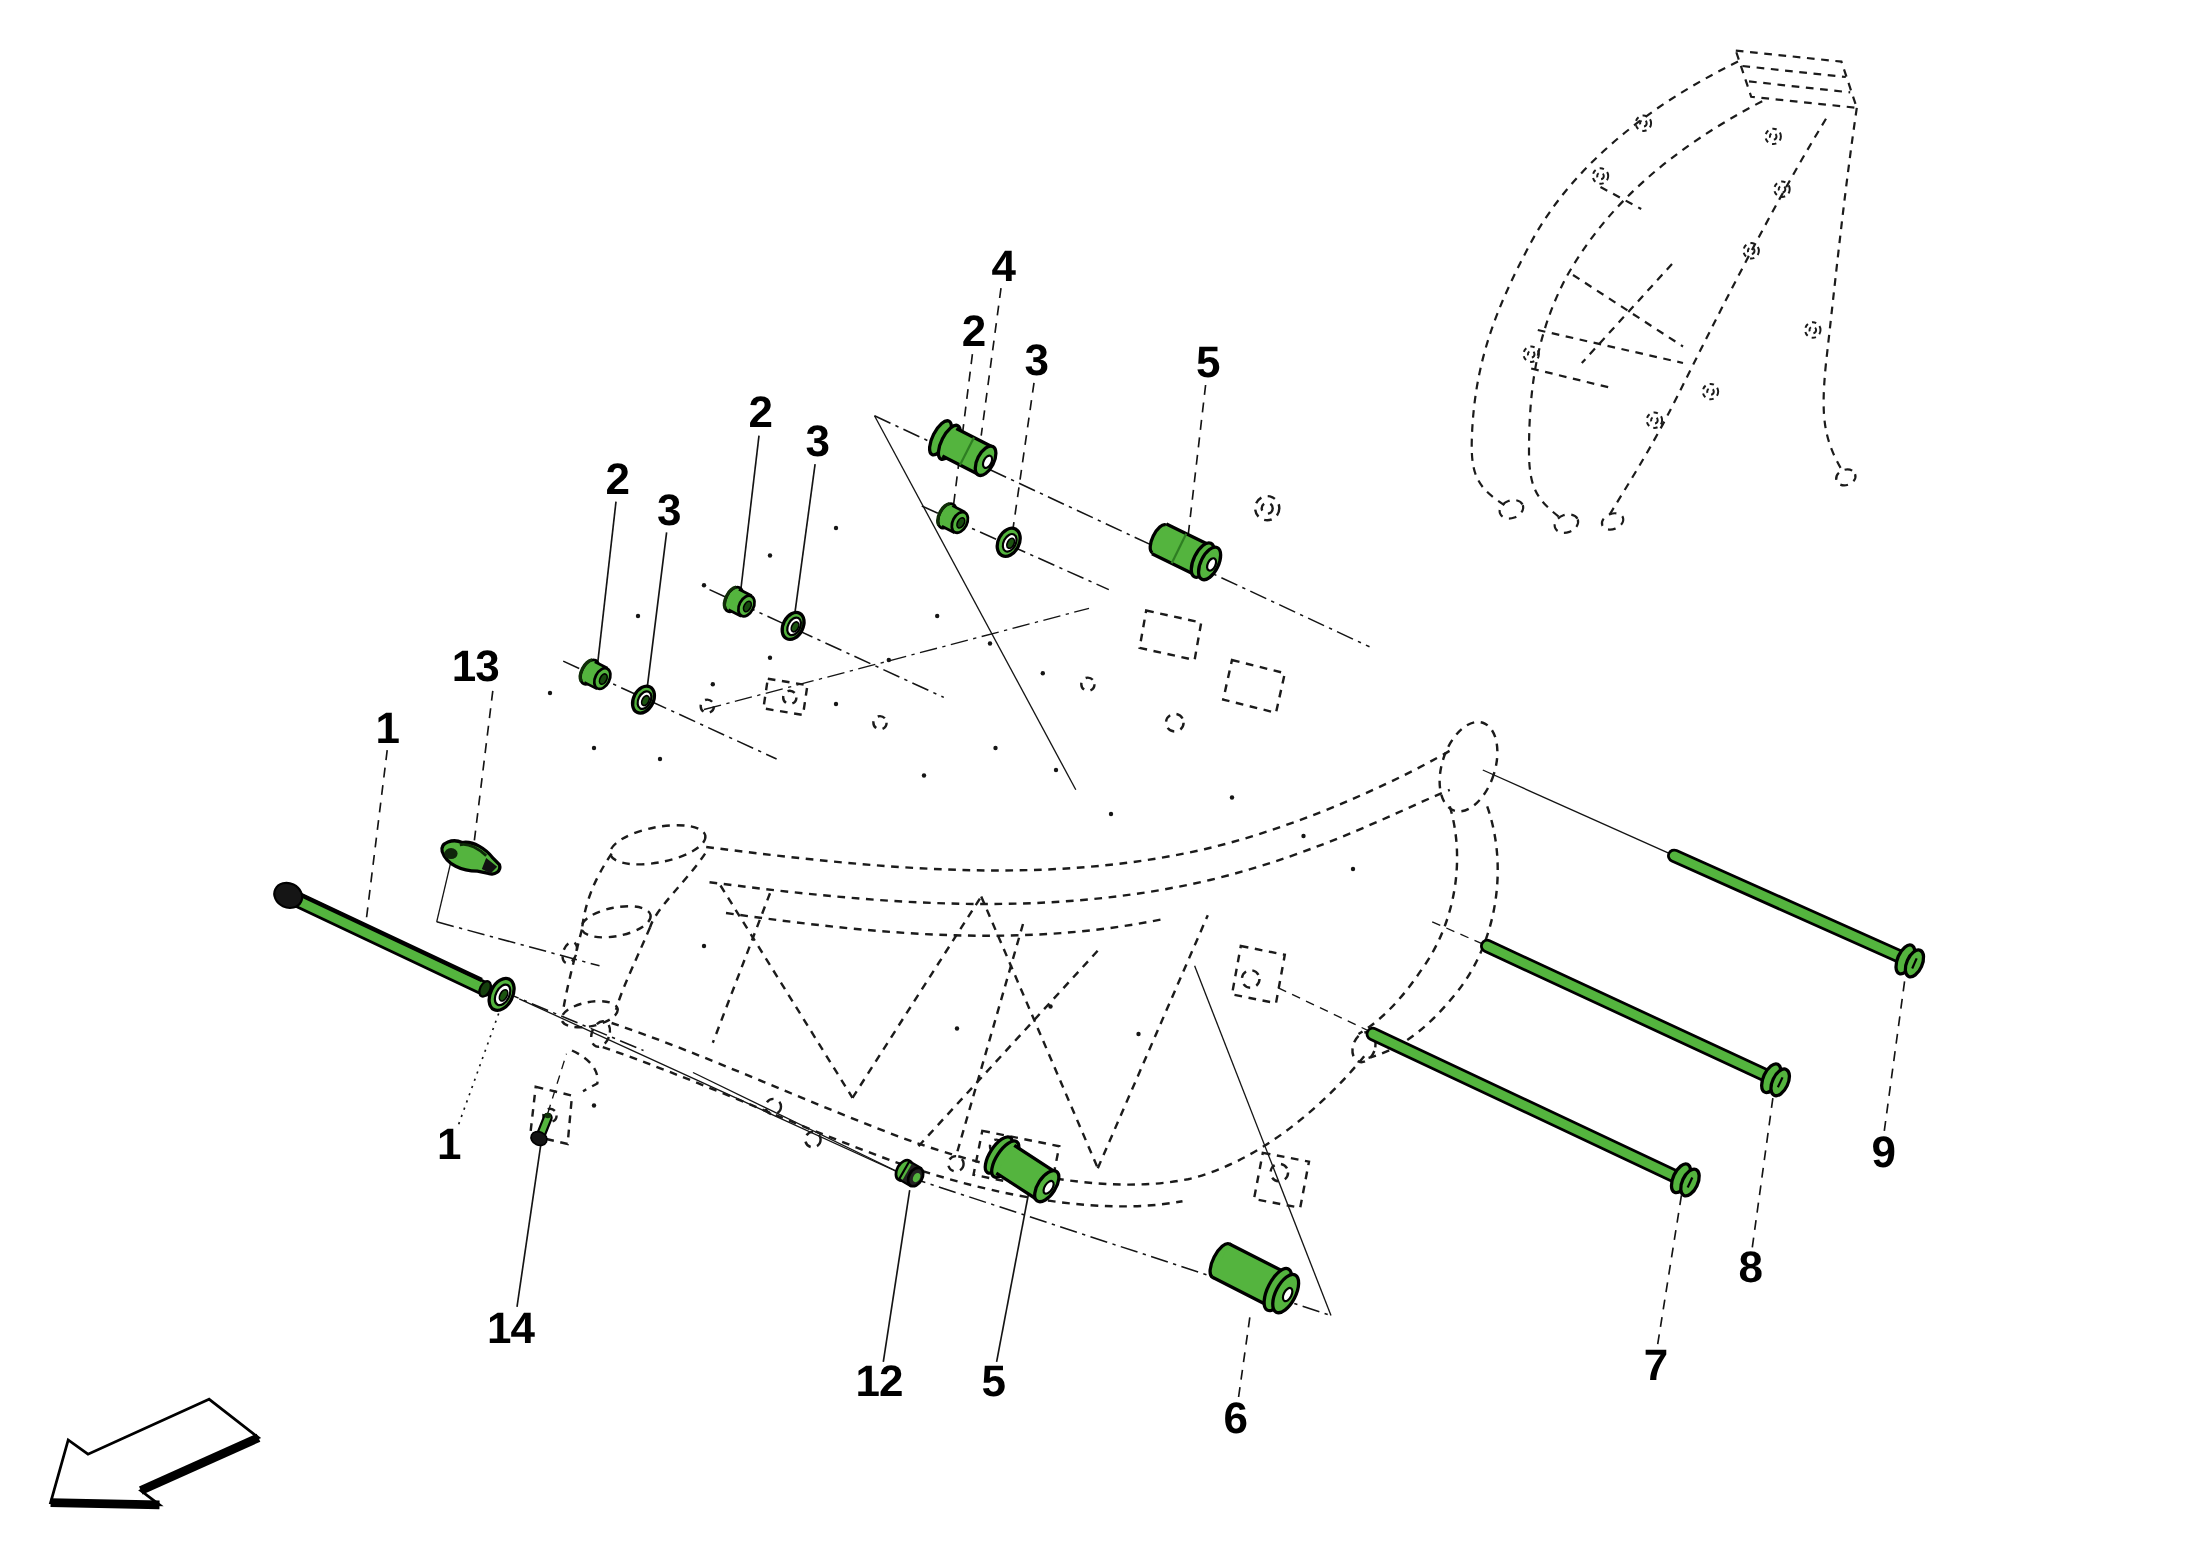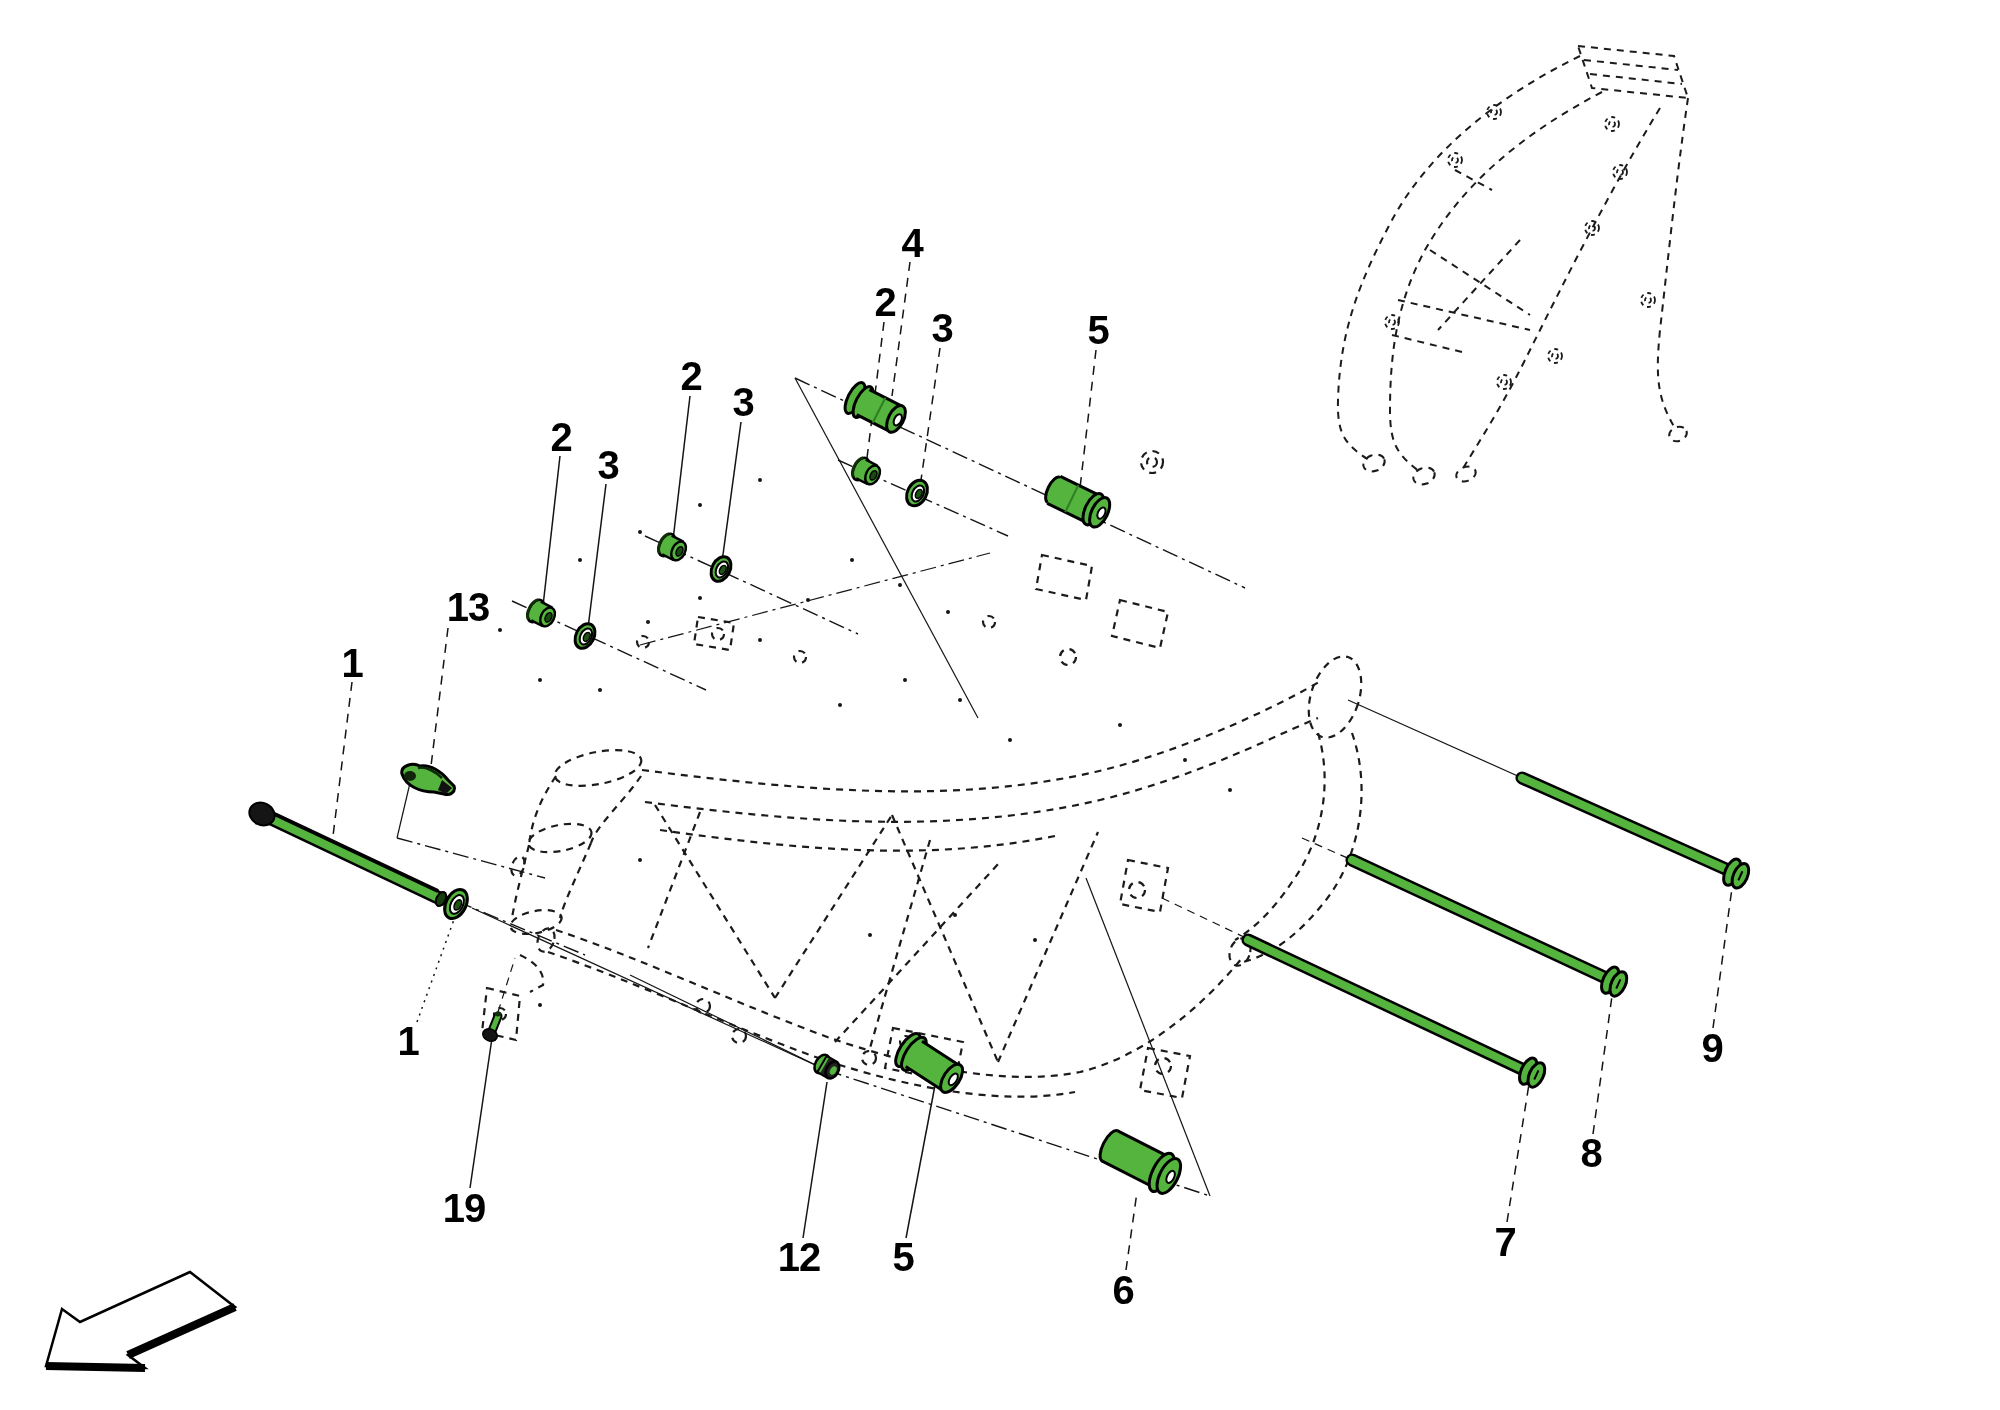--- a/index.html
+++ b/index.html
@@ -360,15 +360,15 @@
   <div class="callout" style="left:942px;top:328px">3</div>
   <div class="callout" style="left:912px;top:243px">4</div>
   <div class="callout" style="left:1098px;top:330px">5</div>
   <div class="callout" style="left:1123px;top:1290px">6</div>
   <div class="callout" style="left:1505px;top:1242px">7</div>
   <div class="callout" style="left:1591px;top:1153px">8</div>
   <div class="callout" style="left:1712px;top:1048px">9</div>
   <div class="callout" style="left:799px;top:1257px">12</div>
   <div class="callout" style="left:903px;top:1257px">5</div>
   <div class="callout" style="left:408px;top:1041px">1</div>
-  <div class="callout" style="left:468px;top:607px">13</div>
-  <div class="callout" style="left:464px;top:1208px">19</div>
+  <div class="callout" style="left:432px;top:607px">13</div>
+  <div class="callout" style="left:464px;top:1208px">14</div>
 </div>
 
 </body></html>

